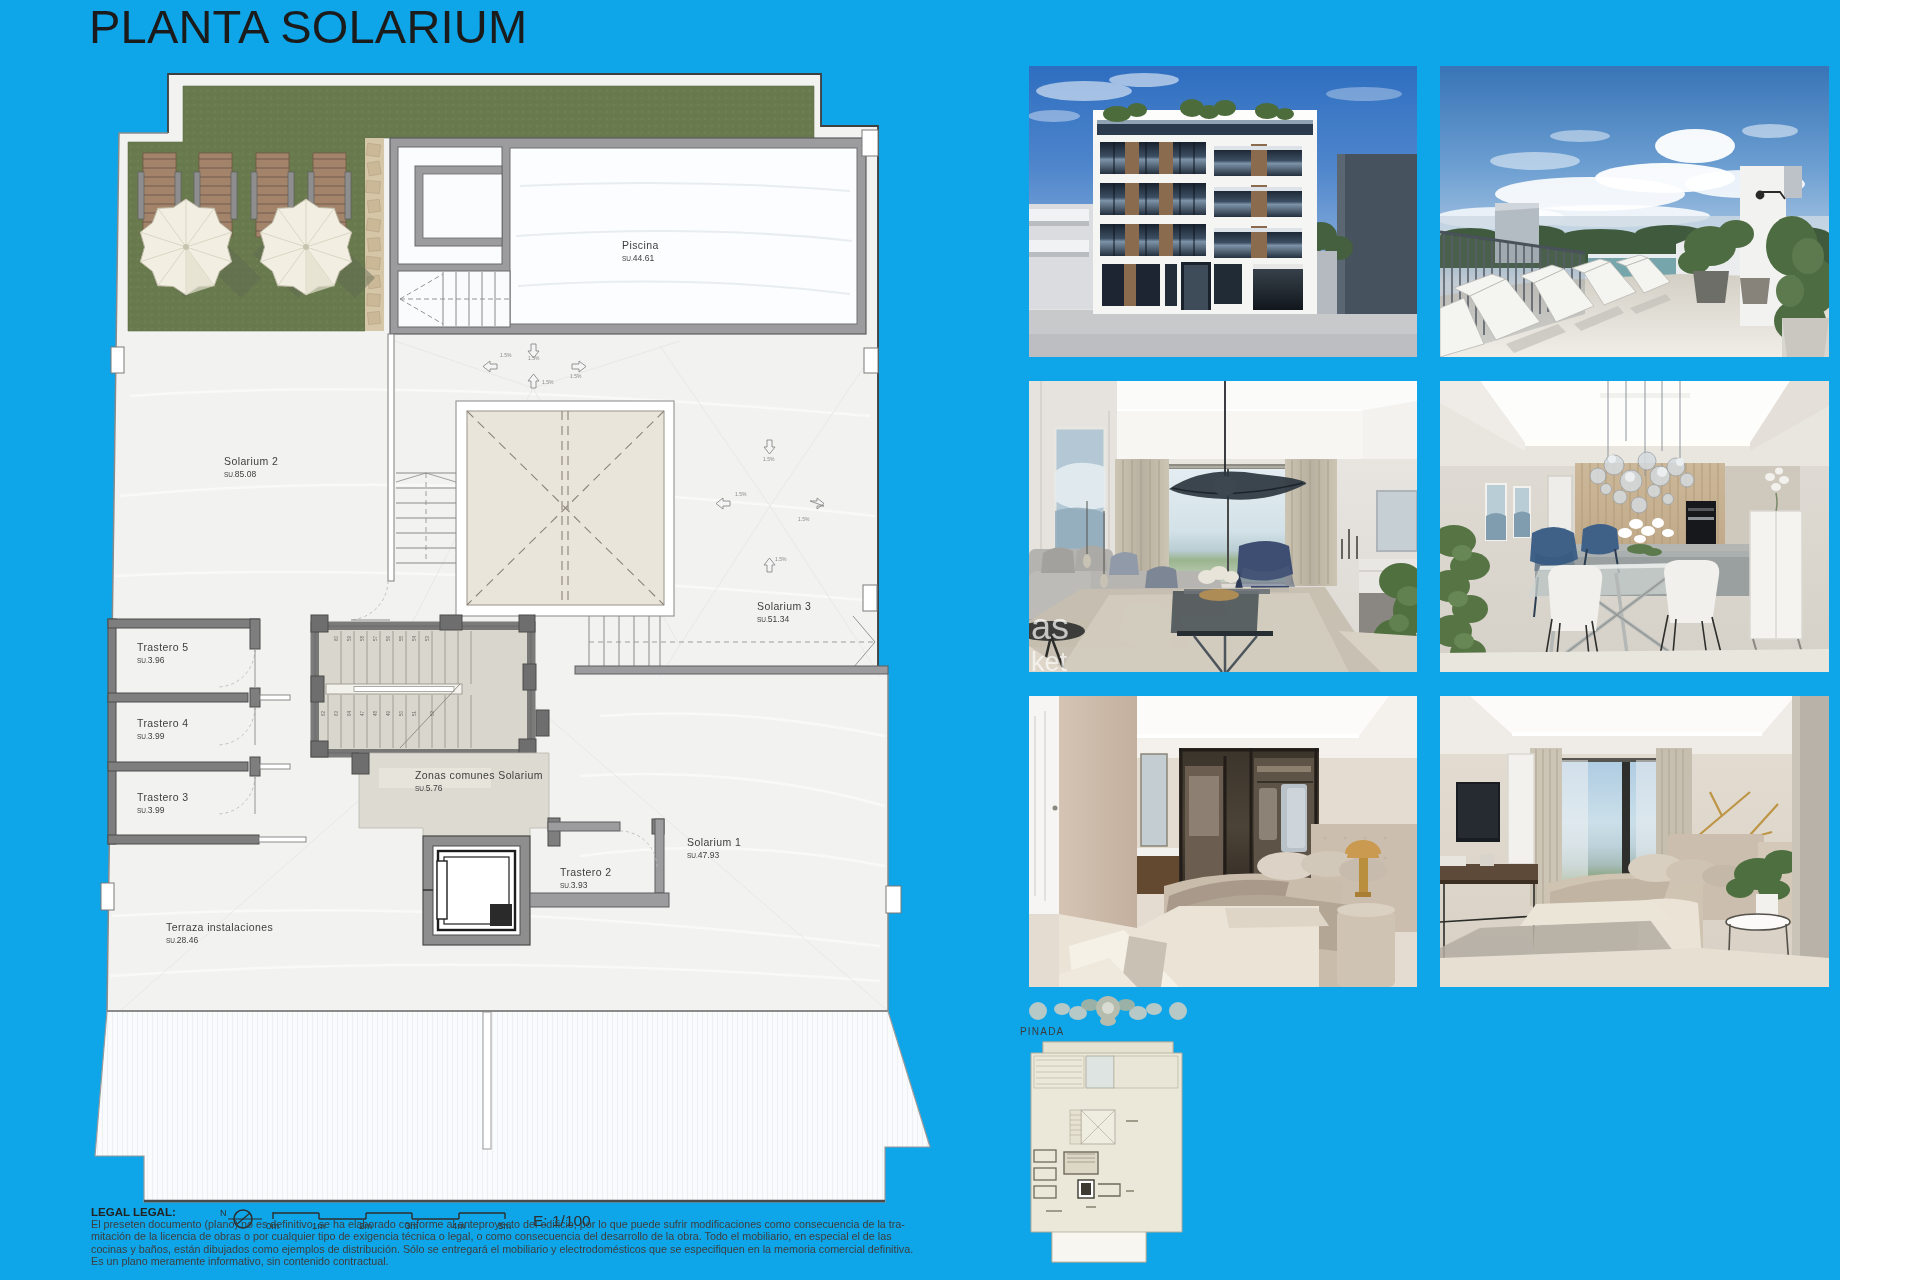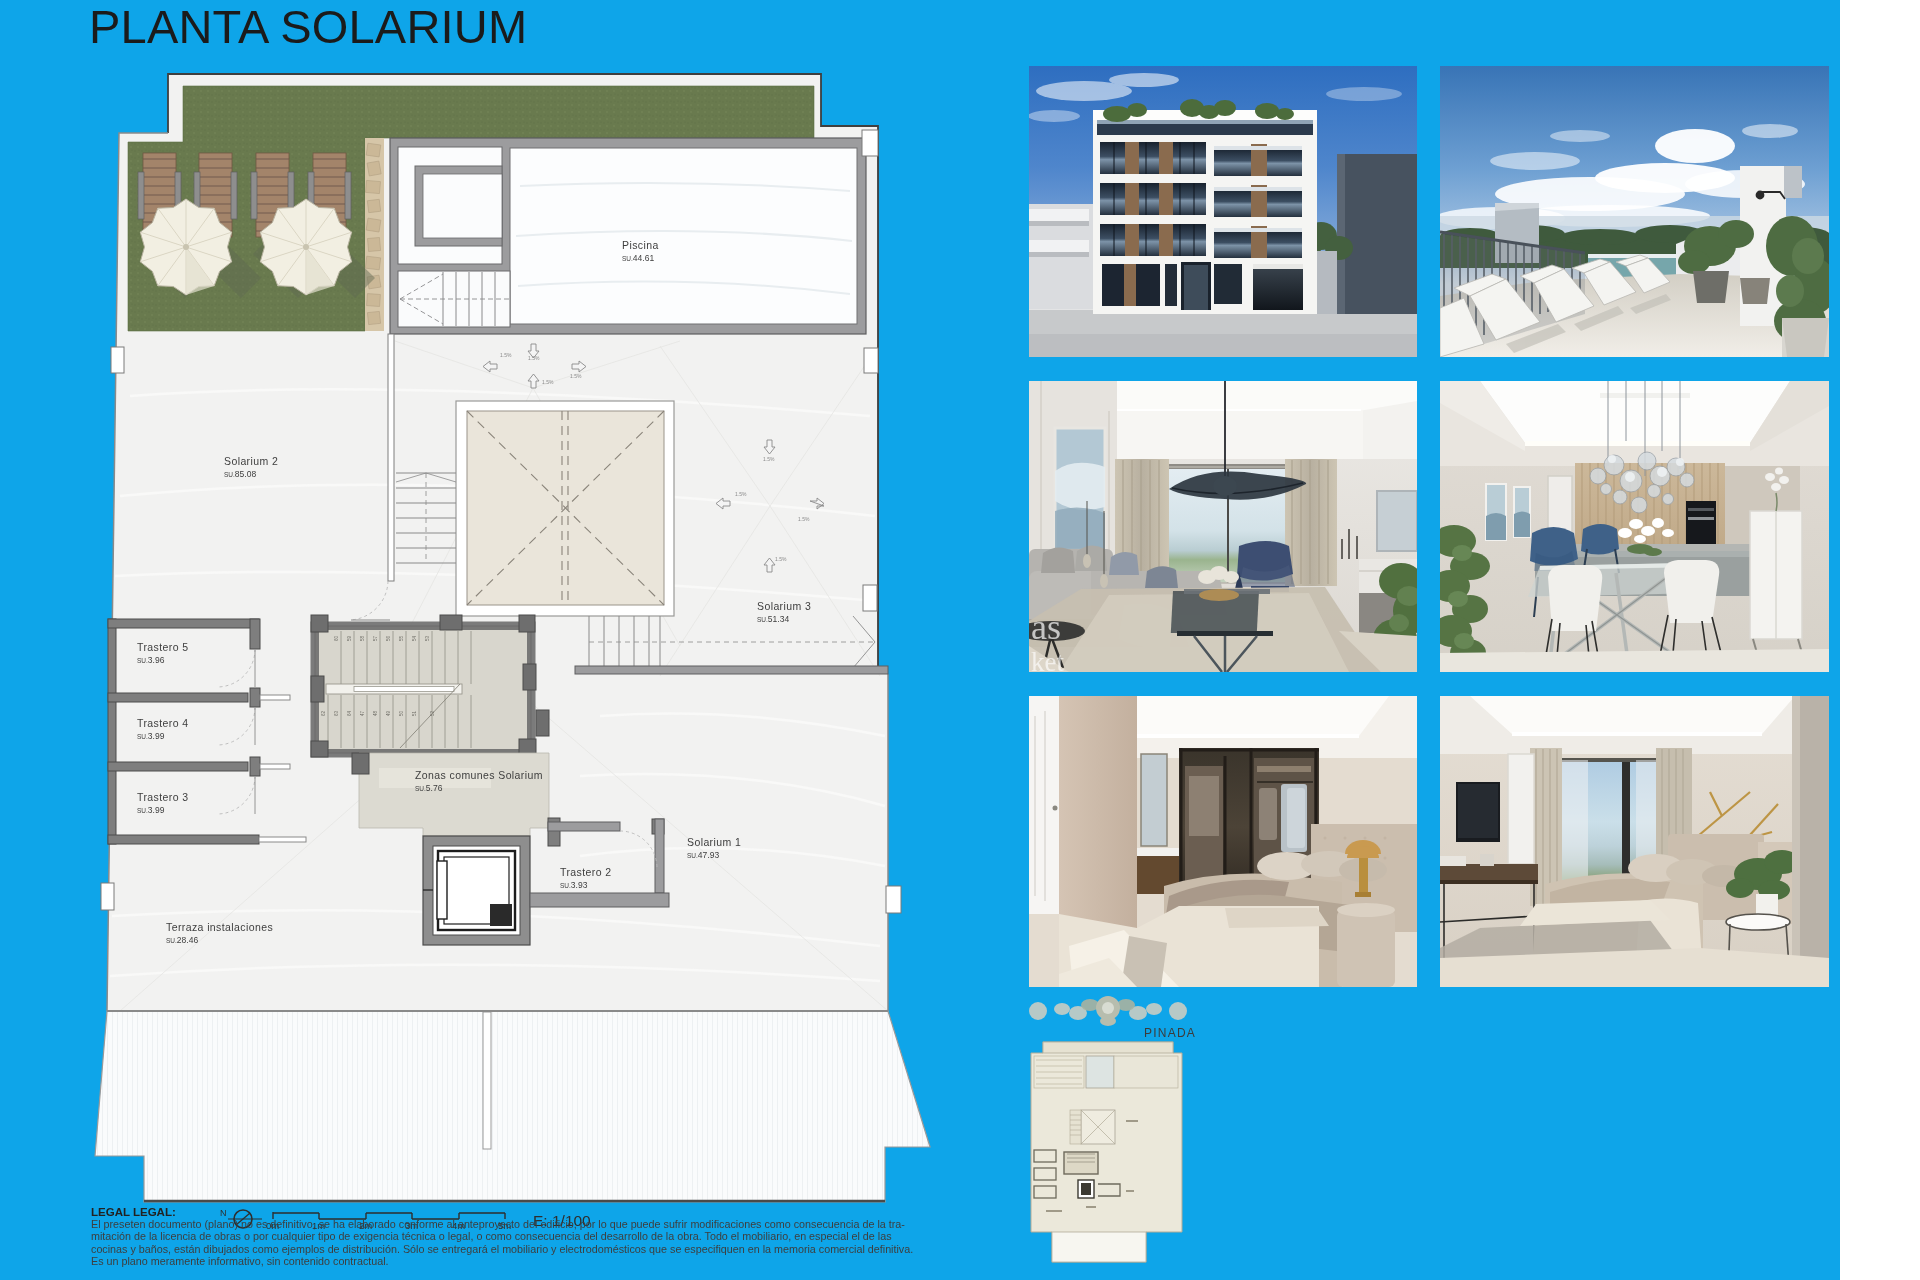--- a/index.html
+++ b/index.html
@@ -1,19 +1,19 @@
 <!DOCTYPE html>
 <html><head>
 <meta charset="utf-8">
 <style>
   html,body{margin:0;padding:0;background:#ffffff;}
   #page{position:relative;width:1840px;height:1280px;background:#0ea5e9;overflow:hidden;
         font-family:"Liberation Sans", sans-serif;}
   .abs{position:absolute;}
-  .photo{position:absolute;overflow:hidden;font-family:Liberation Serif, serif;}
+  .photo{position:absolute;overflow:hidden;}
 </style>
 </head>
 <body>
 <div id="page">
 
 <div class="abs" style="left:89px;top:-1px;font-size:47px;color:#1b1b1b;letter-spacing:0.2px;">PLANTA SOLARIUM</div>
 
 <div class="abs" style="left:0;top:16px;width:960px;height:1280px;text-align:center;" id="planwrap">
 <svg width="960" height="1280" viewBox="0 0 960 1280">
 <defs>
@@ -1221,21 +1221,21 @@
           <ellipse cx="106" cy="10" rx="9" ry="6"></ellipse>
 </g>
 <g fill="#b7bdae">
 <circle cx="88" cy="13" r="12"></circle>
           <ellipse cx="88" cy="26" rx="8" ry="5"></ellipse>
 </g>
 <circle cx="88" cy="13" r="6" fill="#d8dcd2"></circle>
 </svg>
 </div>
 
-<div class="abs" style="left:1020px;top:1026px;width:176px;text-align:right;font-size:12px;letter-spacing:1.2px;color:#3c3c3c;">PINADA</div>
+<div class="abs" style="left:1020px;top:1026px;width:176px;text-align:left;font-size:10px;letter-spacing:1.2px;color:#3c3c3c;">PINADA</div>
 
 <div class="abs" style="left:1026px;top:1040px;width:160px;height:228px;" id="miniplan">
 <svg width="160" height="228" viewBox="0 0 160 228">
 
 <polygon points="5,13 17,13 17,2 147,2 147,13 156,13 156,192 120,192 120,222 26,222 26,192 5,192" fill="#ebe8da" stroke="#b2ac98" stroke-width="1"></polygon>
 
 <rect x="17" y="2" width="130" height="11" fill="#e6e2d2" stroke="#b2ac98" stroke-width="0.8"></rect>
 
 <rect x="60" y="16" width="28" height="32" fill="#dde4e2" stroke="#a8a294" stroke-width="0.8"></rect>
 <rect x="88" y="16" width="64" height="32" fill="#e9e6d8" stroke="#b2ac98" stroke-width="0.6"></rect>

